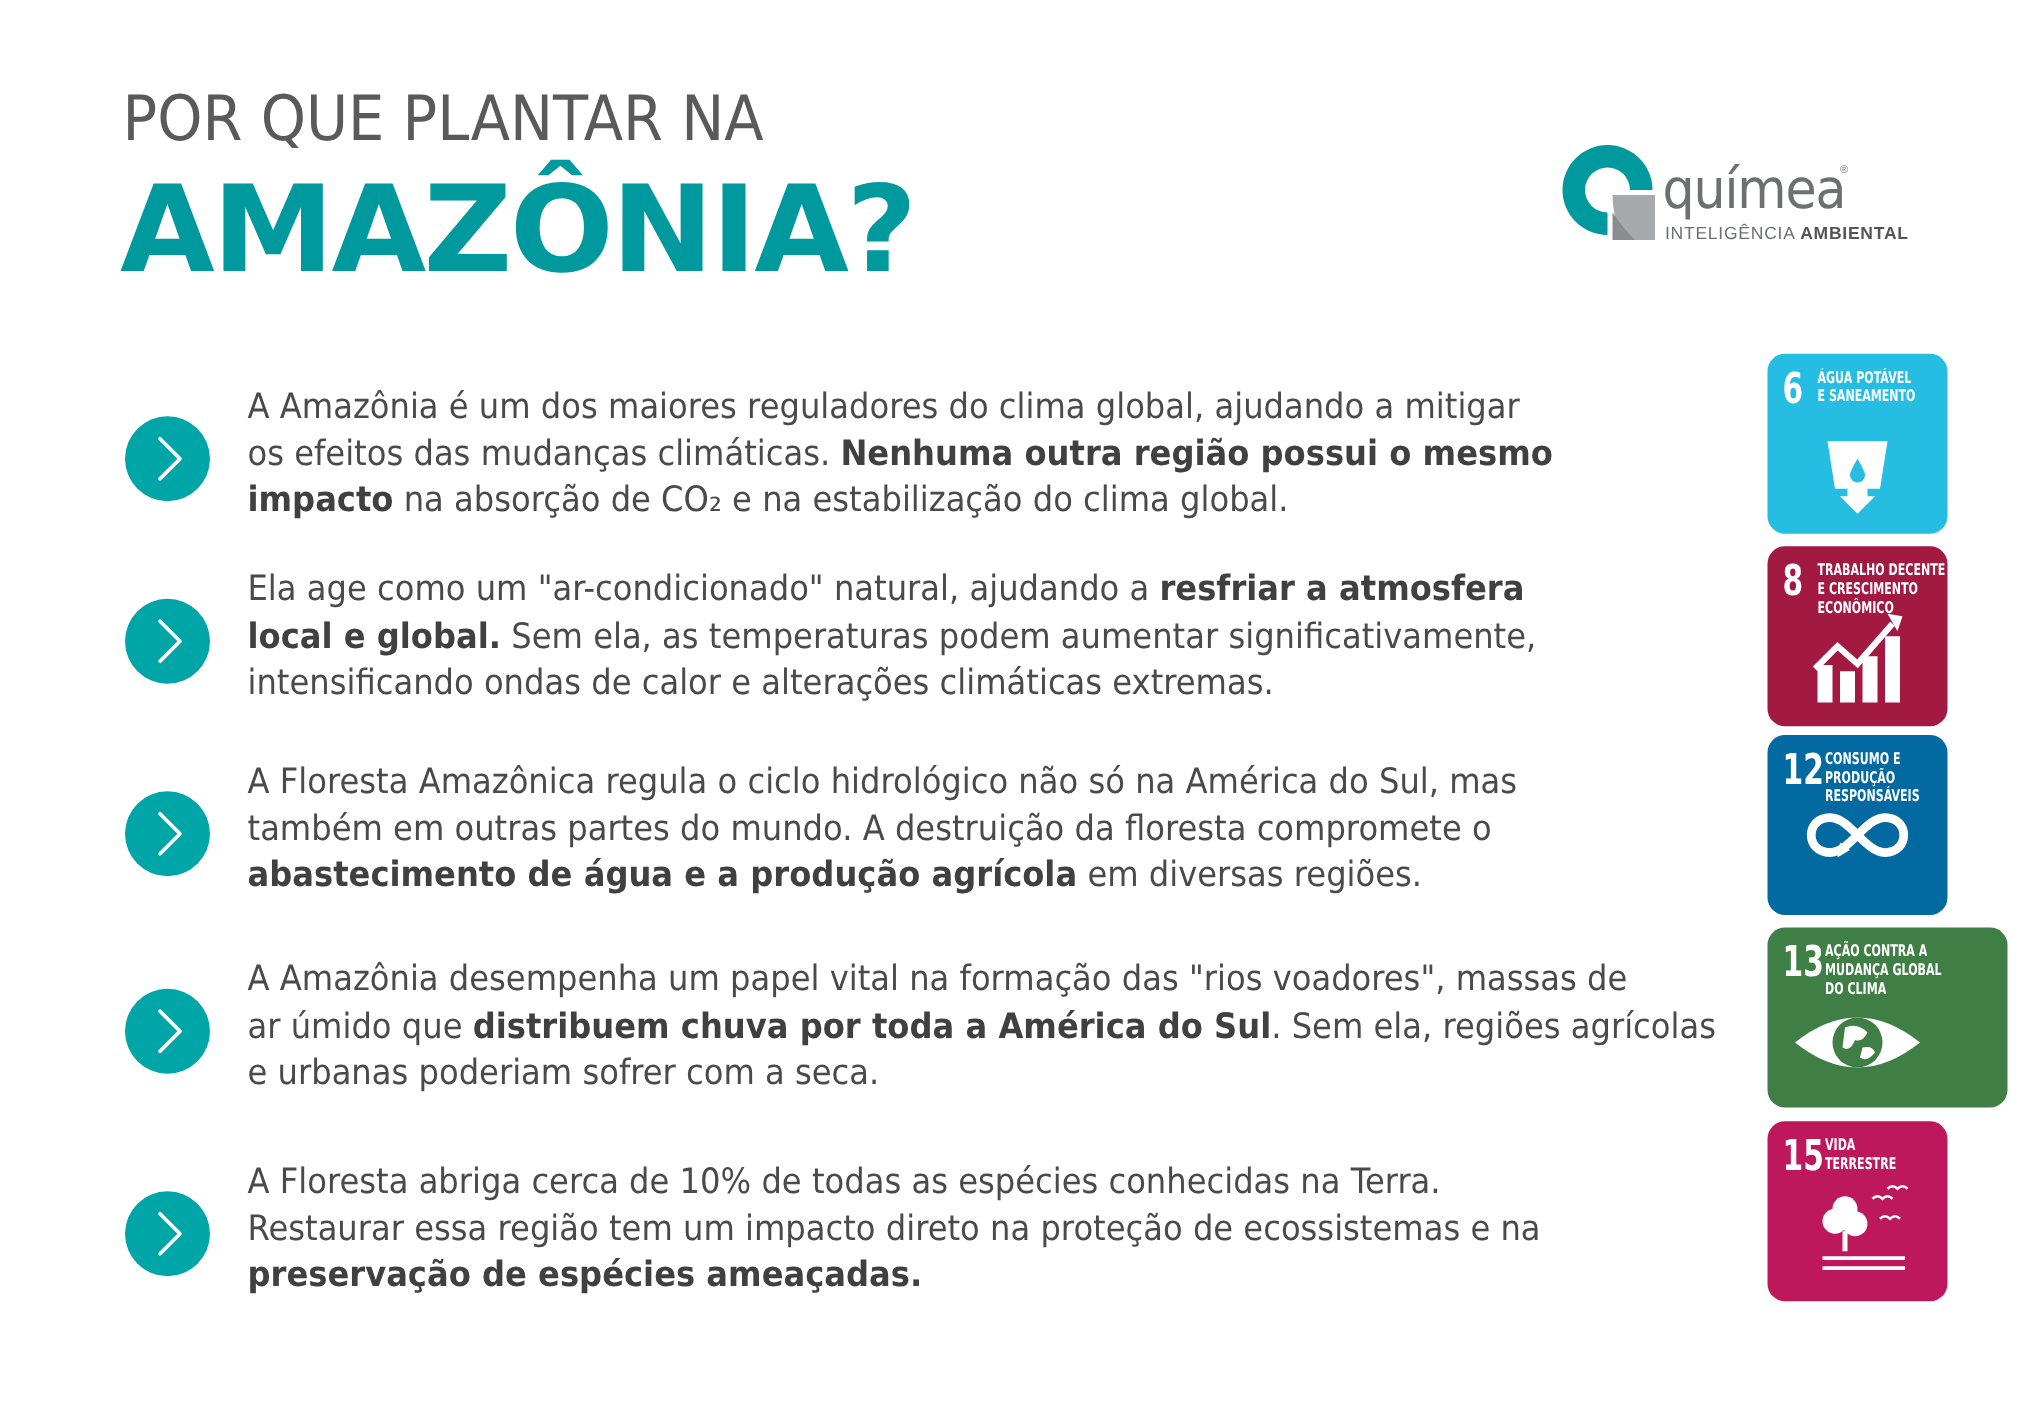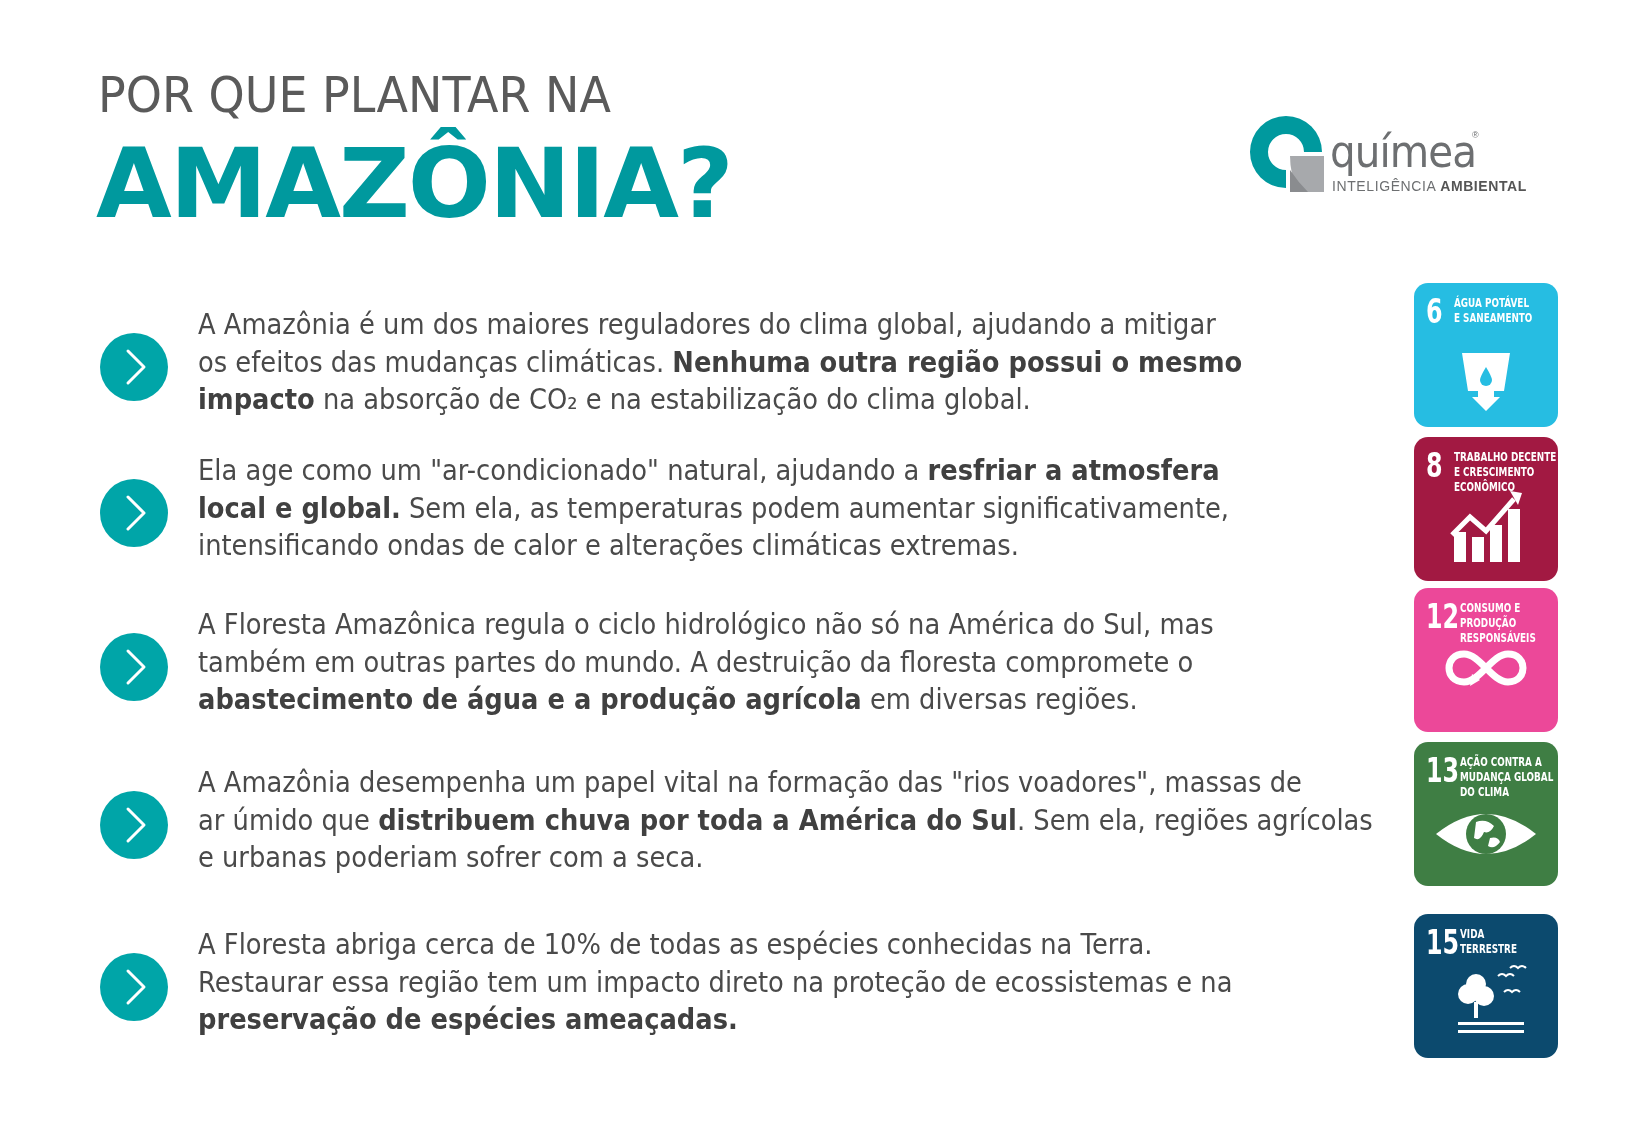--- a/index.html
+++ b/index.html
@@ -144,46 +144,46 @@
         <polyline points="38,98 56,80 72,94 100,62" fill="none" stroke="#fff" stroke-width="5"></polyline>
         <polygon points="96,54 108,56 104,68" fill="#fff"></polygon>
       </svg>
       <div class="num">8</div>
       <div class="lbl" style="left: 40px;">
         <div>TRABALHO DECENTE</div>
         <div>E CRESCIMENTO</div>
         <div>ECONÔMICO</div>
       </div>
     </div>
-    <div class="sdg" style="top: 588px; background: #ec4899;">
+    <div class="sdg" style="top: 588px; background: #0369a1;">
       <svg width="144" height="144" viewBox="0 0 144 144">
         <path d="M50 94 C30 94 30 66 50 66 C66 66 78 94 94 94 C114 94 114 66 94 66 C78 66 66 94 50 94" fill="none" stroke="#fff" stroke-width="7"></path>
         <polygon points="56,98 66,92 58,86" fill="#fff"></polygon>
       </svg>
       <div class="num">12</div>
       <div class="lbl" style="left: 46px;">
         <div>CONSUMO E</div>
         <div>PRODUÇÃO</div>
         <div>RESPONSÁVEIS</div>
       </div>
     </div>
-    <div class="sdg" style="top: 742px; background: rgb(63, 126, 68);">
+    <div class="sdg" style="top: 742px; background: rgb(63, 126, 68); padding-left: 48px;">
       <svg width="144" height="144" viewBox="0 0 144 144">
         <path d="M22 92 Q72 52 122 92 Q72 132 22 92 Z" fill="#fff"></path>
         <circle cx="72" cy="92" r="20" fill="#3f7e44"></circle>
         <path d="M62 80 Q72 76 80 84 Q76 92 70 90 Q66 100 60 96 Z M76 96 Q84 94 86 100 Q80 108 74 104 Z" fill="#fff"></path>
       </svg>
       <div class="num">13</div>
       <div class="lbl" style="left: 46px;">
         <div>AÇÃO CONTRA A</div>
         <div>MUDANÇA GLOBAL</div>
         <div>DO CLIMA</div>
       </div>
     </div>
-    <div class="sdg" style="top: 897px; background: #0c4a6e; margin-top: 17px;">
+    <div class="sdg" style="top: 897px; background: #be185d;">
       <svg width="144" height="144" viewBox="0 0 144 144">
         <circle cx="62" cy="70" r="10" fill="#fff"></circle>
         <circle cx="54" cy="80" r="10" fill="#fff"></circle>
         <circle cx="70" cy="82" r="10" fill="#fff"></circle>
         <rect x="60" y="88" width="4" height="16" fill="#fff"></rect>
         <rect x="44" y="108" width="66" height="3" fill="#fff"></rect>
         <rect x="44" y="116" width="66" height="3" fill="#fff"></rect>
         <path d="M84 62 Q88 58 92 62 Q96 58 100 62" fill="none" stroke="#fff" stroke-width="2"></path>
         <path d="M96 54 Q100 50 104 54 Q108 50 112 54" fill="none" stroke="#fff" stroke-width="2"></path>
         <path d="M90 78 Q94 74 98 78 Q102 74 106 78" fill="none" stroke="#fff" stroke-width="2"></path>

